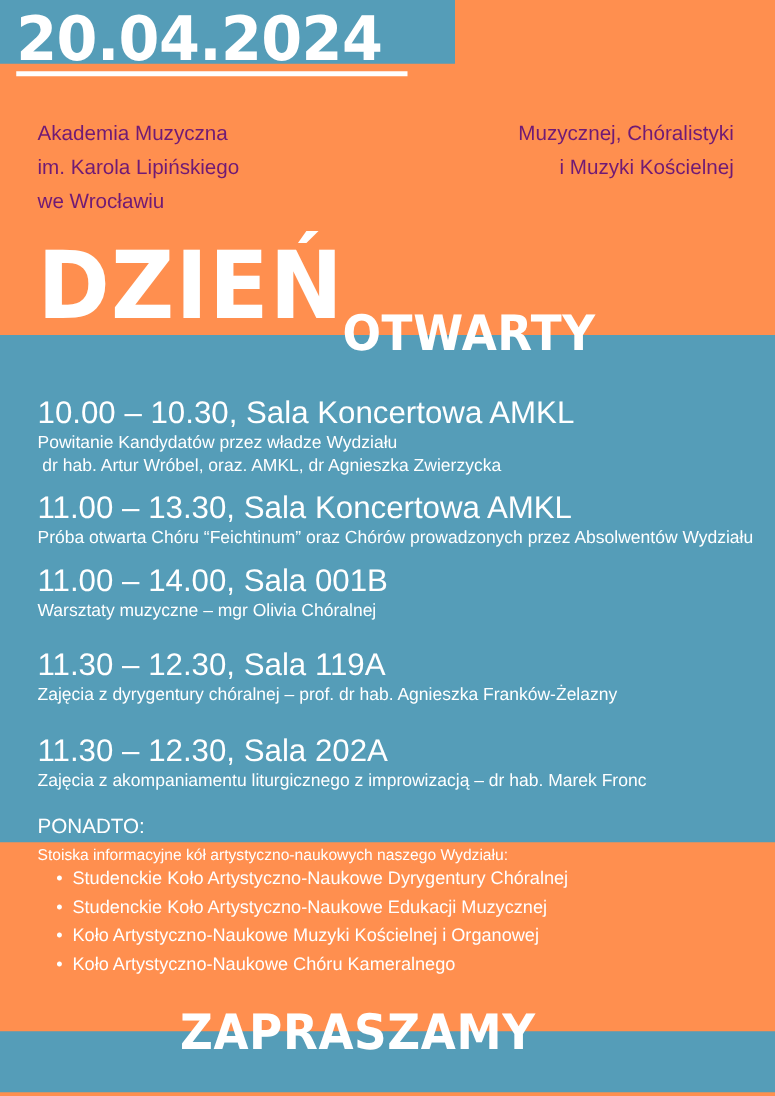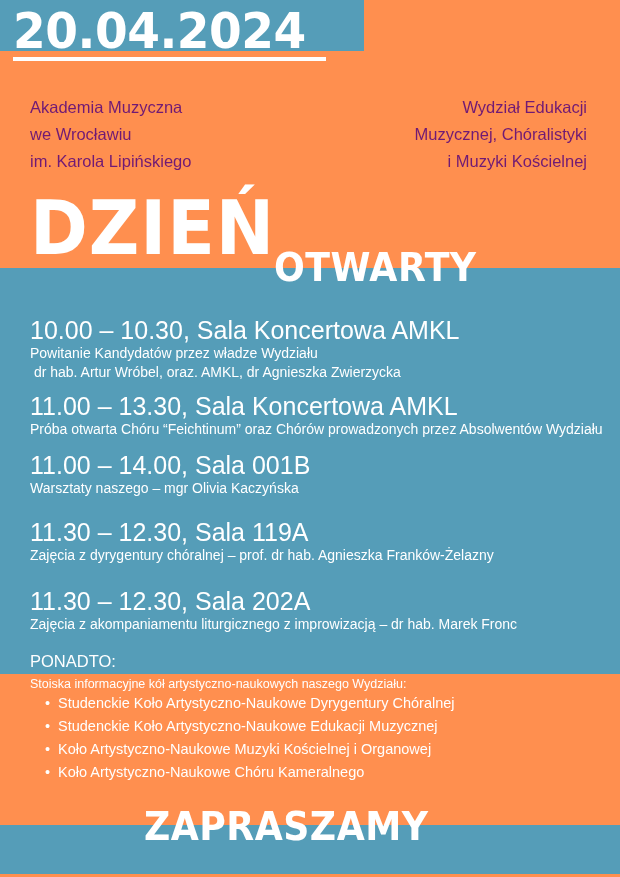--- a/index.html
+++ b/index.html
@@ -66,46 +66,45 @@
 <div class="band blue" style="top:825px;height:49px;"></div>
 <div class="band orange" style="top:874px;height:3px;"></div>
 
 <div id="date-box">
   <div id="date-text">20.04.2024</div>
   <div id="date-underline"></div>
 </div>
 
 <div id="hdr-left" class="abs hdr">
   <div>Akademia Muzyczna</div>
+  <div>im. Karola Lipińskiego</div>
   <div>we Wrocławiu</div>
-  <div>im. Karola Lipińskiego</div>
 </div>
 <div id="hdr-right" class="abs hdr">
-  <div>Wydział Edukacji</div>
   <div>Muzycznej, Chóralistyki</div>
   <div>i Muzyki Kościelnej</div>
 </div>
 
 <div id="title-main" class="abs">DZIEŃ</div>
 <div id="title-sub" class="abs">OTWARTY</div>
 
 <div class="event" style="top:317px;">
   <div class="event-heading">10.00 – 10.30, Sala Koncertowa AMKL</div>
   <div class="event-desc">Powitanie Kandydatów przez władze Wydziału</div>
   <div class="event-desc" style="line-height:18px;"> dr hab. Artur Wróbel, oraz. AMKL, dr Agnieszka Zwierzycka</div>
 </div>
 
 <div class="event" style="top:393px;">
   <div class="event-heading">11.00 – 13.30, Sala Koncertowa AMKL</div>
   <div class="event-desc">Próba otwarta Chóru “Feichtinum” oraz Chórów prowadzonych przez Absolwentów Wydziału</div>
 </div>
 
 <div class="event" style="top:452px;">
   <div class="event-heading">11.00 – 14.00, Sala 001B</div>
-  <div class="event-desc">Warsztaty naszego – mgr Olivia Kaczyńska</div>
+  <div class="event-desc">Warsztaty muzyczne – mgr Olivia Chóralnej</div>
 </div>
 
 <div class="event" style="top:519px;">
   <div class="event-heading">11.30 – 12.30, Sala 119A</div>
   <div class="event-desc">Zajęcia z dyrygentury chóralnej – prof. dr hab. Agnieszka Franków-Żelazny</div>
 </div>
 
 <div class="event" style="top:588px;">
   <div class="event-heading">11.30 – 12.30, Sala 202A</div>
   <div class="event-desc">Zajęcia z akompaniamentu liturgicznego z improwizacją – dr hab. Marek Fronc</div>

